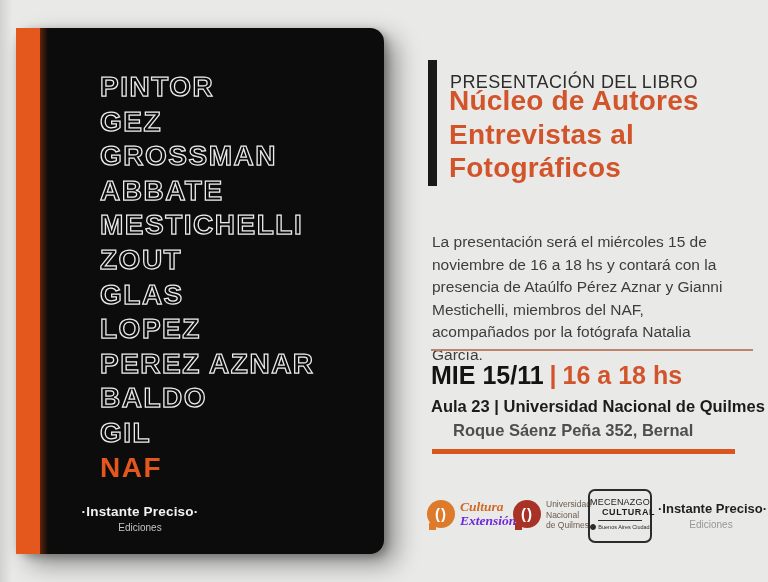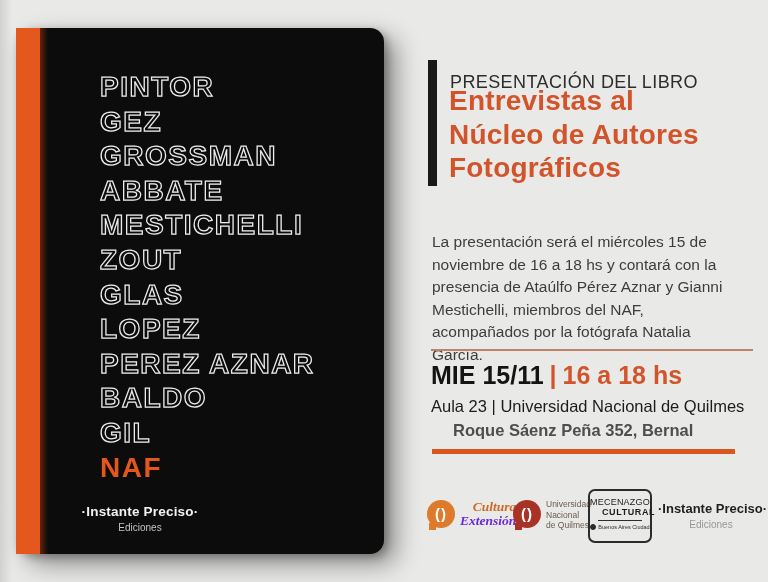--- a/index.html
+++ b/index.html
@@ -36,40 +36,40 @@
   .title{position:absolute;left:449px;top:84px;font-size:28px;font-weight:bold;
     color:#d2542b;line-height:33.5px;letter-spacing:0.2px;}
   .para{position:absolute;left:432px;top:231px;width:312px;font-size:15.5px;
     line-height:22.6px;color:#3d3d3d;}
   .rule-thin{position:absolute;left:431px;top:349px;width:322px;height:2px;
     background:#bd8567;}
   .when{position:absolute;left:431px;top:361px;font-size:25px;font-weight:bold;
     color:#141414;white-space:nowrap;}
   .when .sep{color:#d2542b;margin:0 6px;}
   .when .time{color:#d2542b;}
-  .venue{position:absolute;left:431px;top:397px;font-size:16.5px;font-weight:normal;
+  .venue{position:absolute;left:431px;top:397px;font-size:16.5px;font-weight:bold;
     color:#1c1c1c;white-space:nowrap;}
   .address{position:absolute;left:453px;top:421px;font-size:16.5px;font-weight:bold;
     color:#4e4e4e;white-space:nowrap;}
   .rule-thick{position:absolute;left:432px;top:449px;width:303px;height:5px;
     background:#d9571f;}
 
   
   .logo-circle{position:absolute;width:28px;height:28px;border-radius:50%;
     display:flex;align-items:center;justify-content:center;}
   .logo-circle .glyph{color:#fff;font-weight:bold;font-size:15px;letter-spacing:1px;
     line-height:1;transform:translateY(-1px);}
   .logo-circle .notch{position:absolute;left:2px;bottom:-2px;width:7px;height:7px;}
   .cultura-circle{left:427px;top:500px;background:#dd7a2b;}
   .cultura-circle .notch{background:#dd7a2b;}
   .unq-circle{left:513px;top:500px;background:#a83225;}
   .unq-circle .notch{background:#a83225;}
   .cultura-text{position:absolute;left:460px;top:500px;
     font-family:"Liberation Serif","DejaVu Serif",serif;font-style:italic;
-    font-weight:bold;font-size:13.5px;line-height:14px;text-align:right;}
+    font-weight:bold;font-size:13.5px;line-height:14px;}
   .cultura-text .l1{color:#cf6a28;}
   .cultura-text .l2{color:#6d28d9;}
   .unq-text{position:absolute;left:546px;top:499px;font-size:8.5px;line-height:10.5px;
     color:#6b5a50;}
   .stamp{position:absolute;left:588px;top:489px;width:64px;height:54px;
     border:2px solid #2b2b2b;border-radius:7px;text-align:center;box-sizing:border-box;
     padding-top:7px;}
   .stamp .s1{font-size:9px;font-weight:normal;color:#1d1d1d;letter-spacing:0.2px;line-height:9.5px;}
   .stamp .s2{font-size:9px;font-weight:bold;color:#1d1d1d;letter-spacing:0.6px;line-height:9.5px;padding-left:12px;}
   .stamp .sline{width:44px;height:1px;background:#2b2b2b;margin:3px auto 3px;}
@@ -108,22 +108,22 @@
     </div>
     <div class="publisher">
       <div class="pname">·Instante Preciso·</div>
       <div class="psub">Ediciones</div>
     </div>
   </div>
 
   <div class="vbar"></div>
   <div class="kicker">PRESENTACIÓN DEL LIBRO</div>
   <div class="title">
+    <div>Núcleo de Autores</div>
     <div>Entrevistas al</div>
-    <div>Núcleo de Autores</div>
     <div>Fotográficos</div>
   </div>
   <div class="para">La presentación será el miércoles 15 de noviembre de 16 a 18 hs y contará con la presencia de Ataúlfo Pérez Aznar y Gianni Mestichelli, miembros del NAF, acompañados por la fotógrafa Natalia García.</div>
 
   <div class="rule-thin"></div>
   <div class="when">
     <span>MIE 15/11</span><span class="sep">|</span><span class="time">16 a 18 hs</span>
   </div>
   <div class="venue">Aula 23 | Universidad Nacional de Quilmes</div>
   <div class="address">Roque Sáenz Peña 352, Bernal</div>

